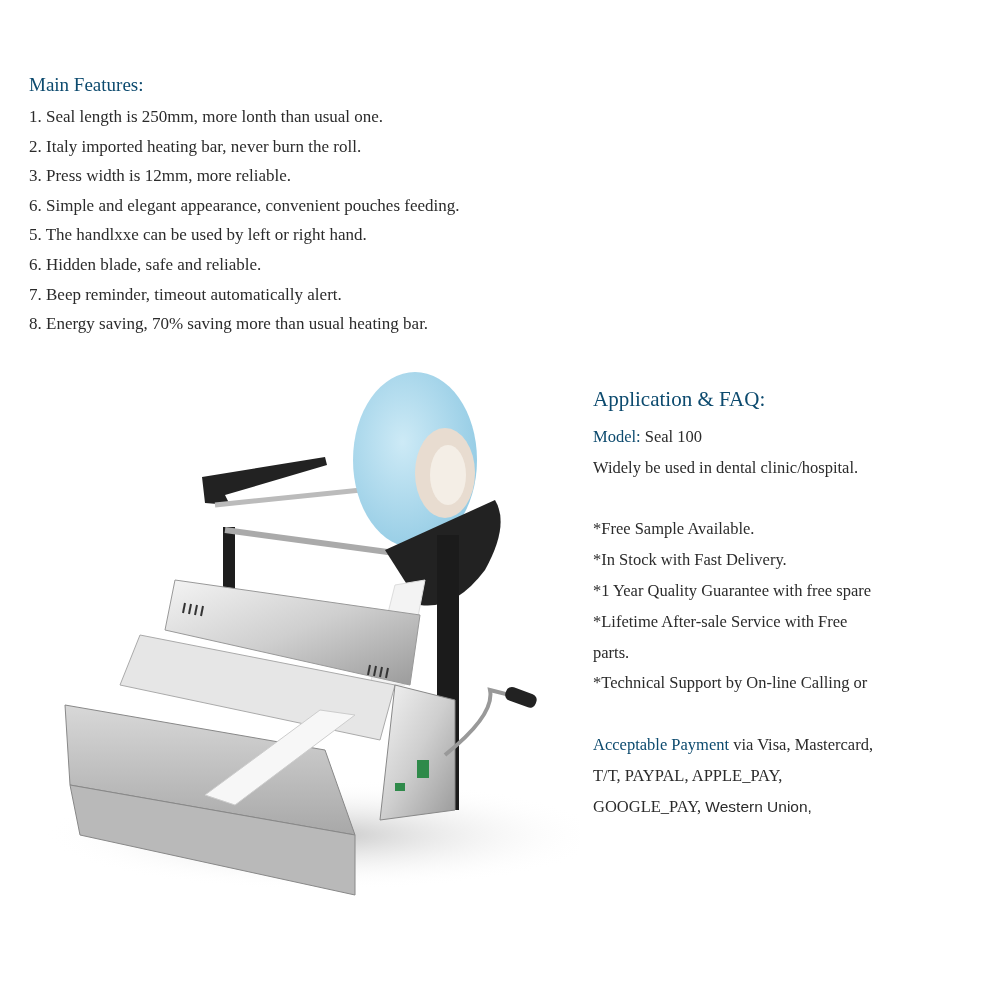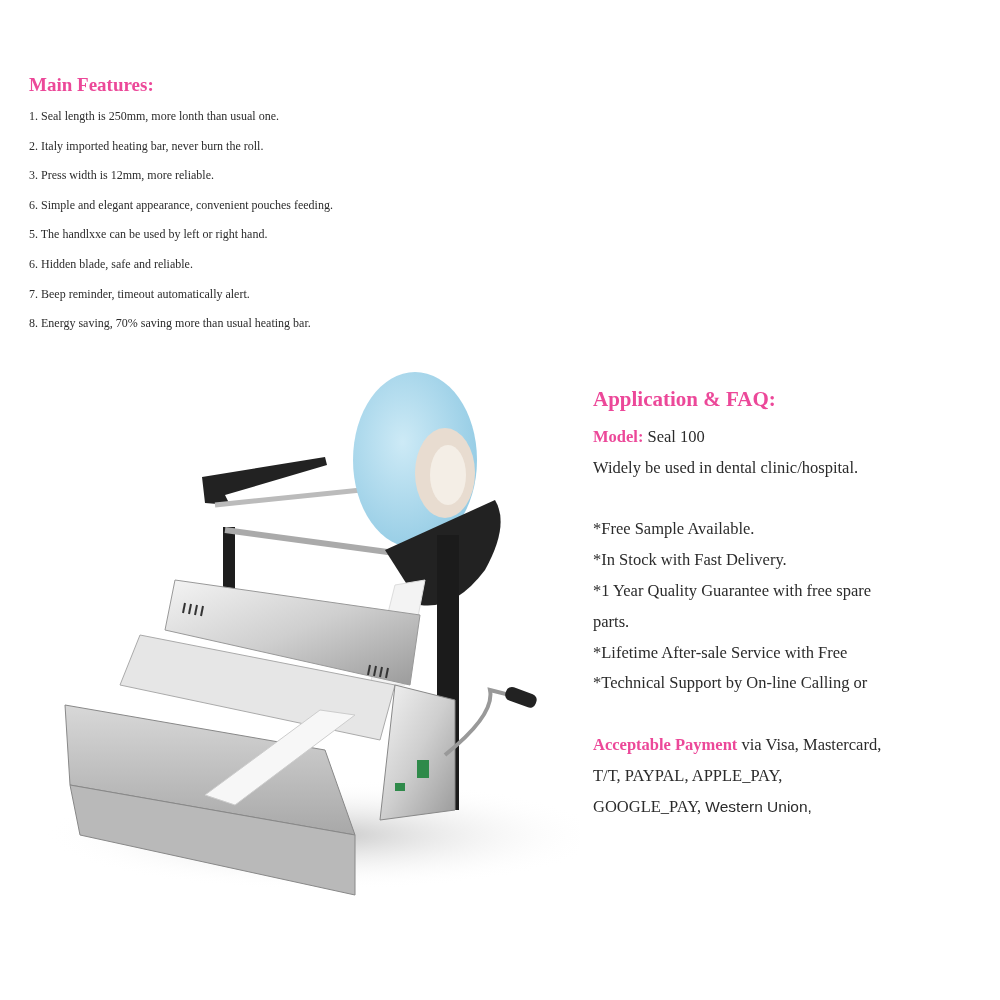--- a/index.html
+++ b/index.html
@@ -1,22 +1,22 @@
 <!DOCTYPE html>
 <html><head>
 <meta charset="utf-8">
 <style>
   html, body { margin: 0; padding: 0; background: #ffffff; }
   body { width: 1000px; height: 1000px; position: relative; overflow: hidden;
          font-family: "Liberation Serif", "DejaVu Serif", serif; color: #2b2b2b; }
-  .teal { color: #ec4899; font-weight: bold; }
+  .teal { color: #0c4a6e; font-weight: normal; }
   .features { position: absolute; left: 29px; top: 72px; width: 560px; }
   .features h2 { margin: 0 0 4px 0; font-size: 19px; line-height: 26px; }
   .features ol { list-style: none; margin: 0; padding: 0; }
-  .features li { font-size: 12px; line-height: 29.6px; white-space: nowrap; }
+  .features li { font-size: 17px; line-height: 29.6px; white-space: nowrap; }
   .faq { position: absolute; left: 593px; top: 384px; width: 380px; }
   .faq h2 { margin: 0 0 8px 0; font-size: 21px; line-height: 30px; }
   .faq .line { font-size: 16.5px; line-height: 30.8px; white-space: nowrap; }
   .faq .gap { height: 30.8px; }
   .faq .sans { font-family: "Liberation Sans", "DejaVu Sans", sans-serif; font-size: 15.5px; }
   .product { position: absolute; left: 25px; top: 365px; width: 555px; height: 535px; }
 </style>
 </head>
 <body>
 
@@ -104,22 +104,22 @@
   <h2 class="teal">Application &amp; FAQ:</h2>
   <div class="line">
     <span class="teal">Model:</span>
     <span>Seal 100</span>
   </div>
   <div class="line">Widely be used in dental clinic/hospital.</div>
   <div class="gap"></div>
   <div class="line">*Free Sample Available.</div>
   <div class="line">*In Stock with Fast Delivery.</div>
   <div class="line">*1 Year Quality Guarantee with free spare</div>
+  <div class="line">*Lifetime After-sale Service with Free</div>
   <div class="line">parts.</div>
-  <div class="line">*Lifetime After-sale Service with Free</div>
   <div class="line">*Technical Support by On-line Calling or</div>
   <div class="gap"></div>
   <div class="line">
     <span class="teal">Acceptable Payment</span><span> via Visa, Mastercard,</span>
   </div>
   <div class="line">T/T, PAYPAL, APPLE_PAY,</div>
   <div class="line">
     <span>GOOGLE_PAY,</span><span class="sans"> Western Union,</span>
   </div>
 </section>

